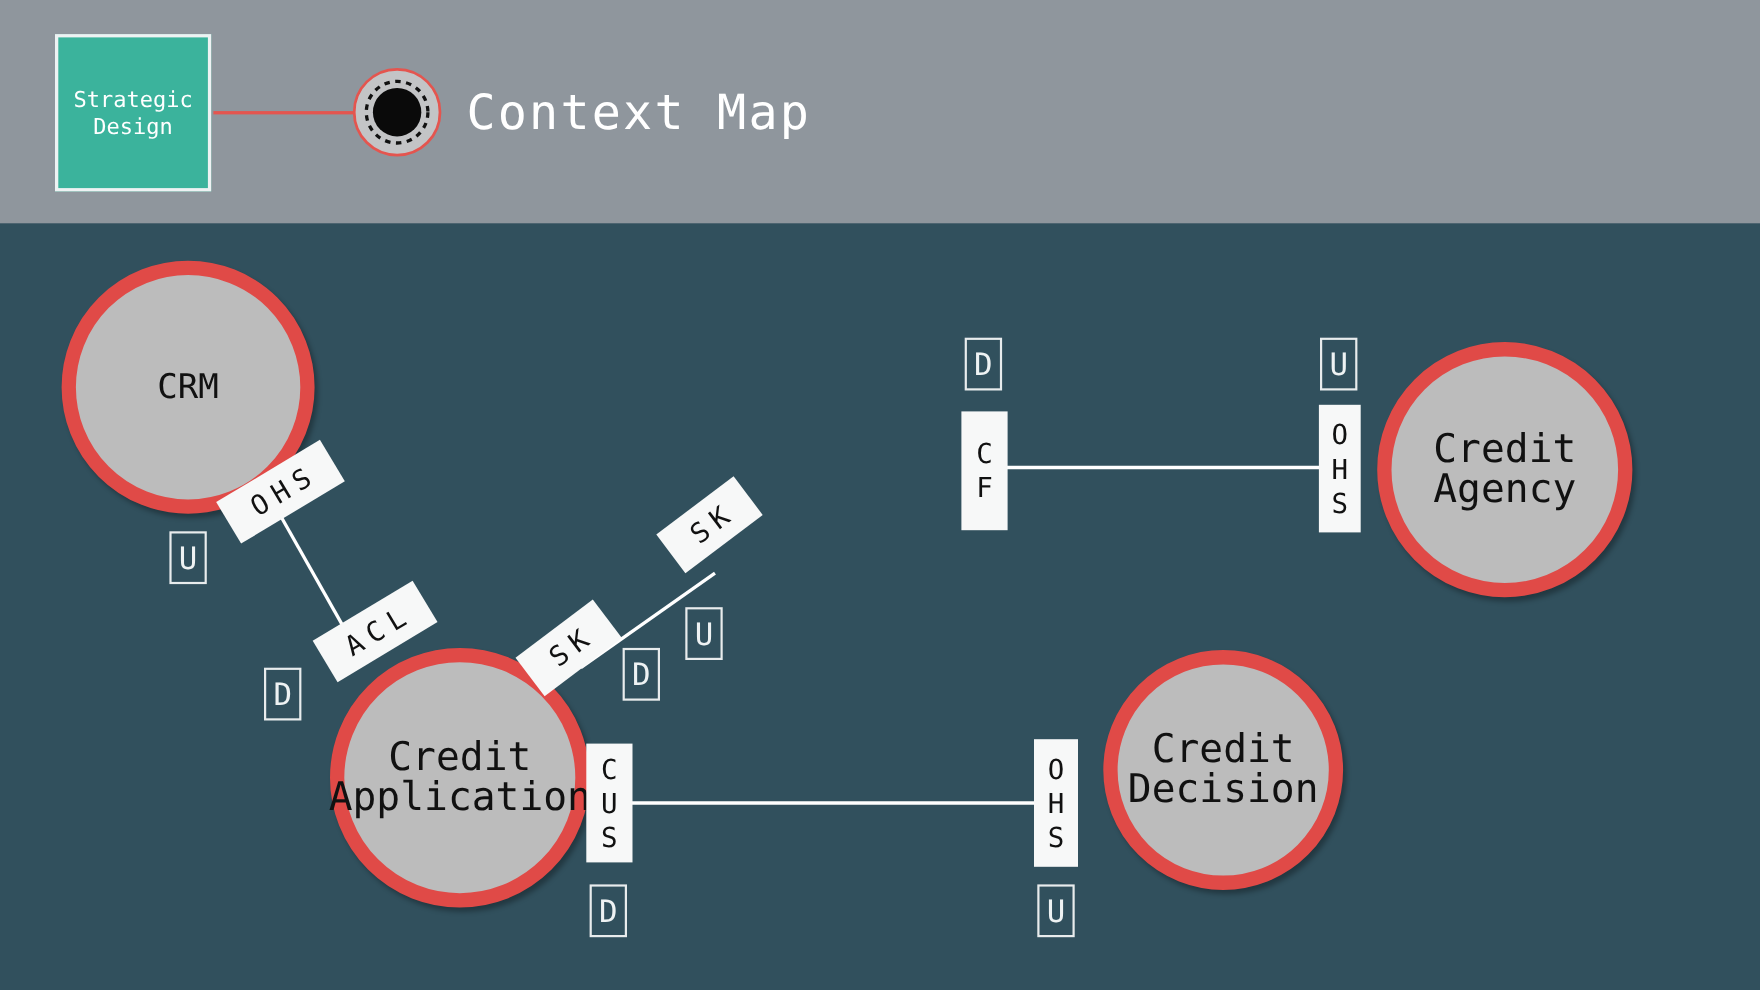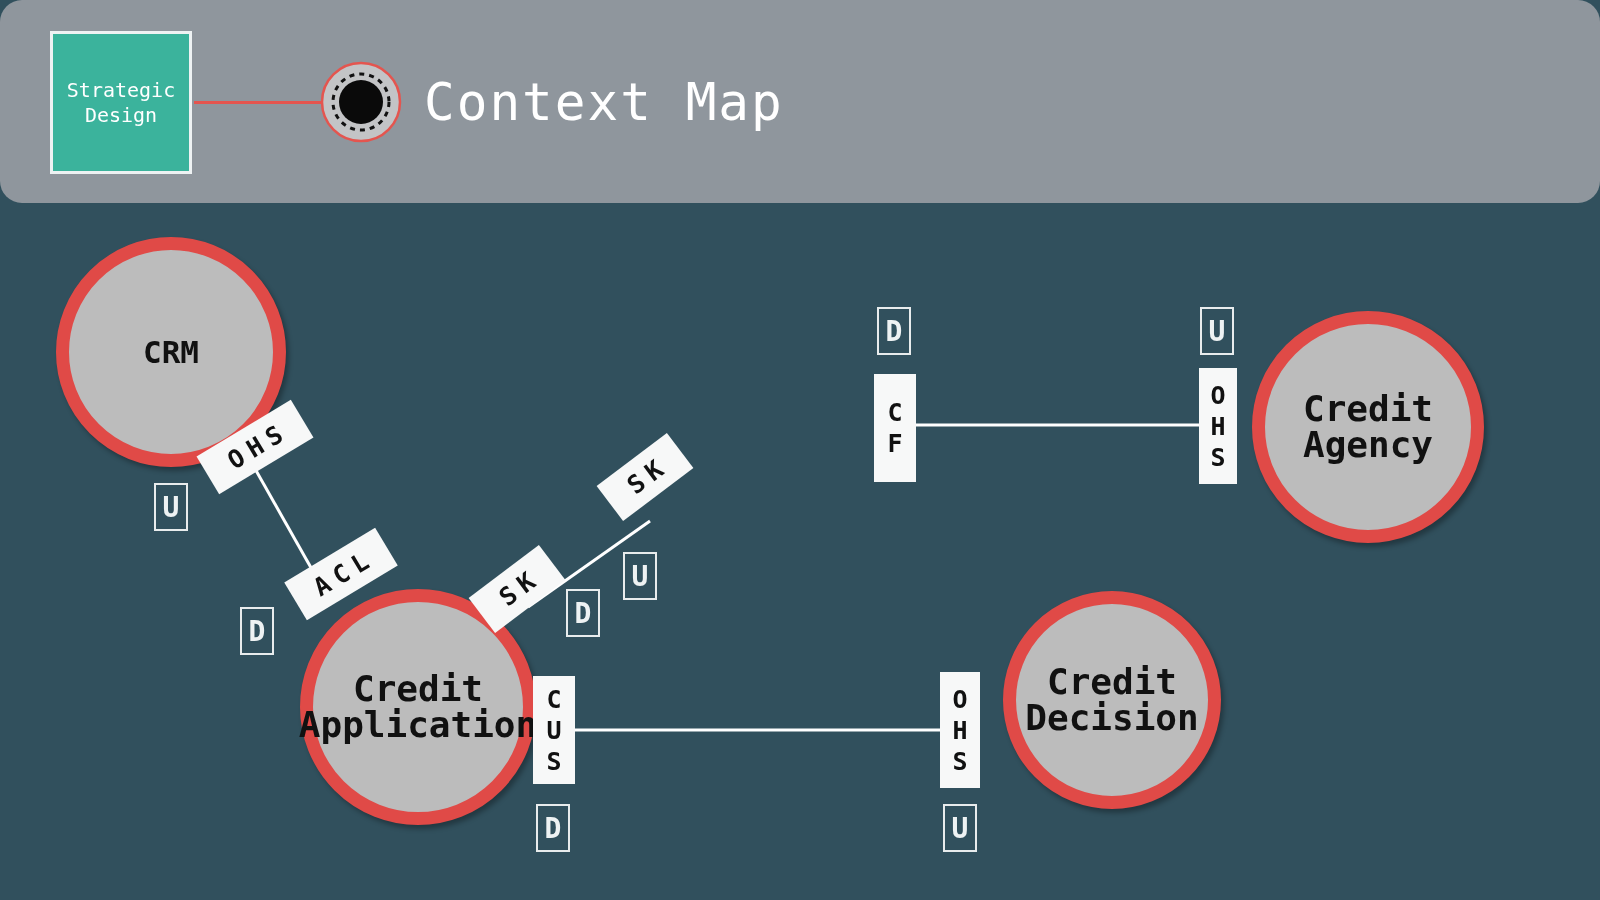--- a/index.html
+++ b/index.html
@@ -16,21 +16,20 @@
     font-family: "DejaVu Sans Mono", "Liberation Mono", monospace;
   }
 
   
   #header {
     position: absolute;
     left: 0; top: 0;
     width: 1600px;
     height: 203px;
     background: #8f969d;
-    border-radius: 22px;
   }
   #crumb-box {
     position: absolute;
     left: 50px; top: 31px;
     width: 142px; height: 143px;
     background: #3bb39c;
     border: 3px solid #eef2f3;
     box-sizing: border-box;
     display: flex;
     align-items: center;
@@ -51,33 +50,32 @@
   }
   #node-icon {
     position: absolute;
     left: 320px; top: 61px;
     width: 82px; height: 82px;
   }
   #title {
     position: absolute;
     left: 424px; top: 62px;
     color: #ffffff;
-    font-size: 51px;
+    font-size: 44px;
     line-height: 82px;
     letter-spacing: 2px;
     white-space: nowrap;
   }
 
   
   #canvas {
     position: absolute;
     left: 0; top: 203px;
     width: 1600px;
     height: 697px;
-    font-weight: bold;
   }
   #edges {
     position: absolute;
     left: 0; top: 0;
     width: 1600px; height: 697px;
   }
 
   
   .bc-node {
     position: absolute;

